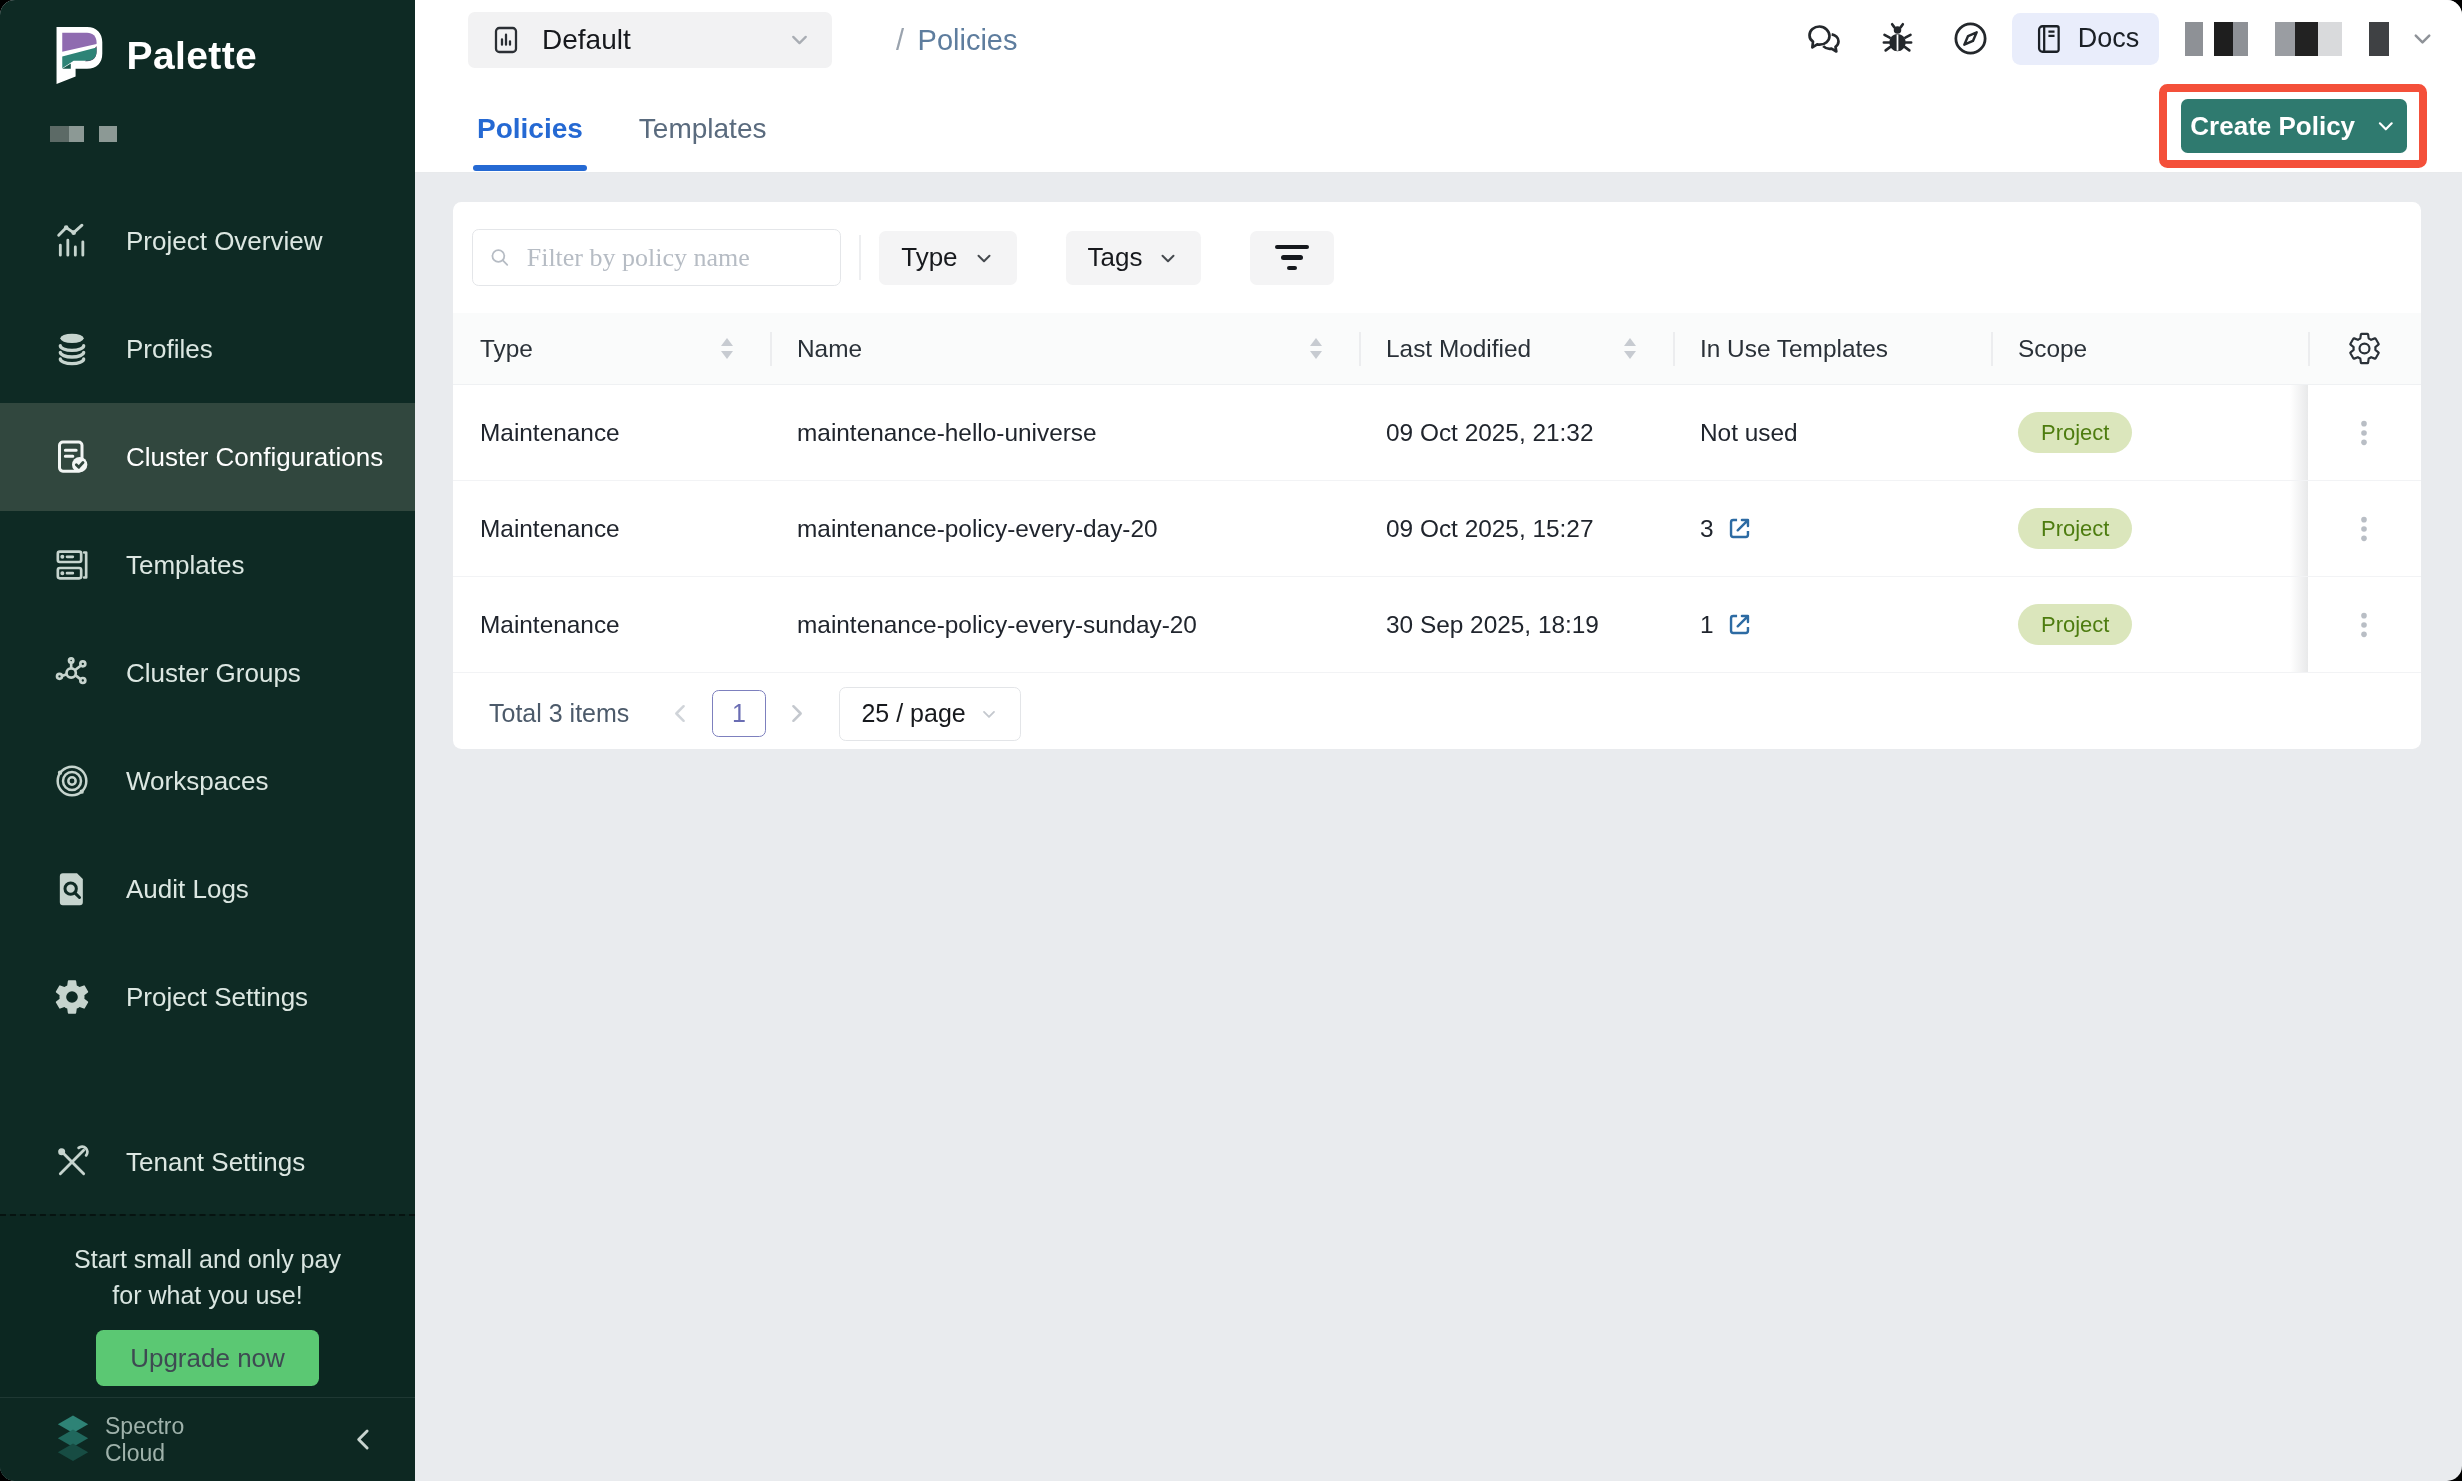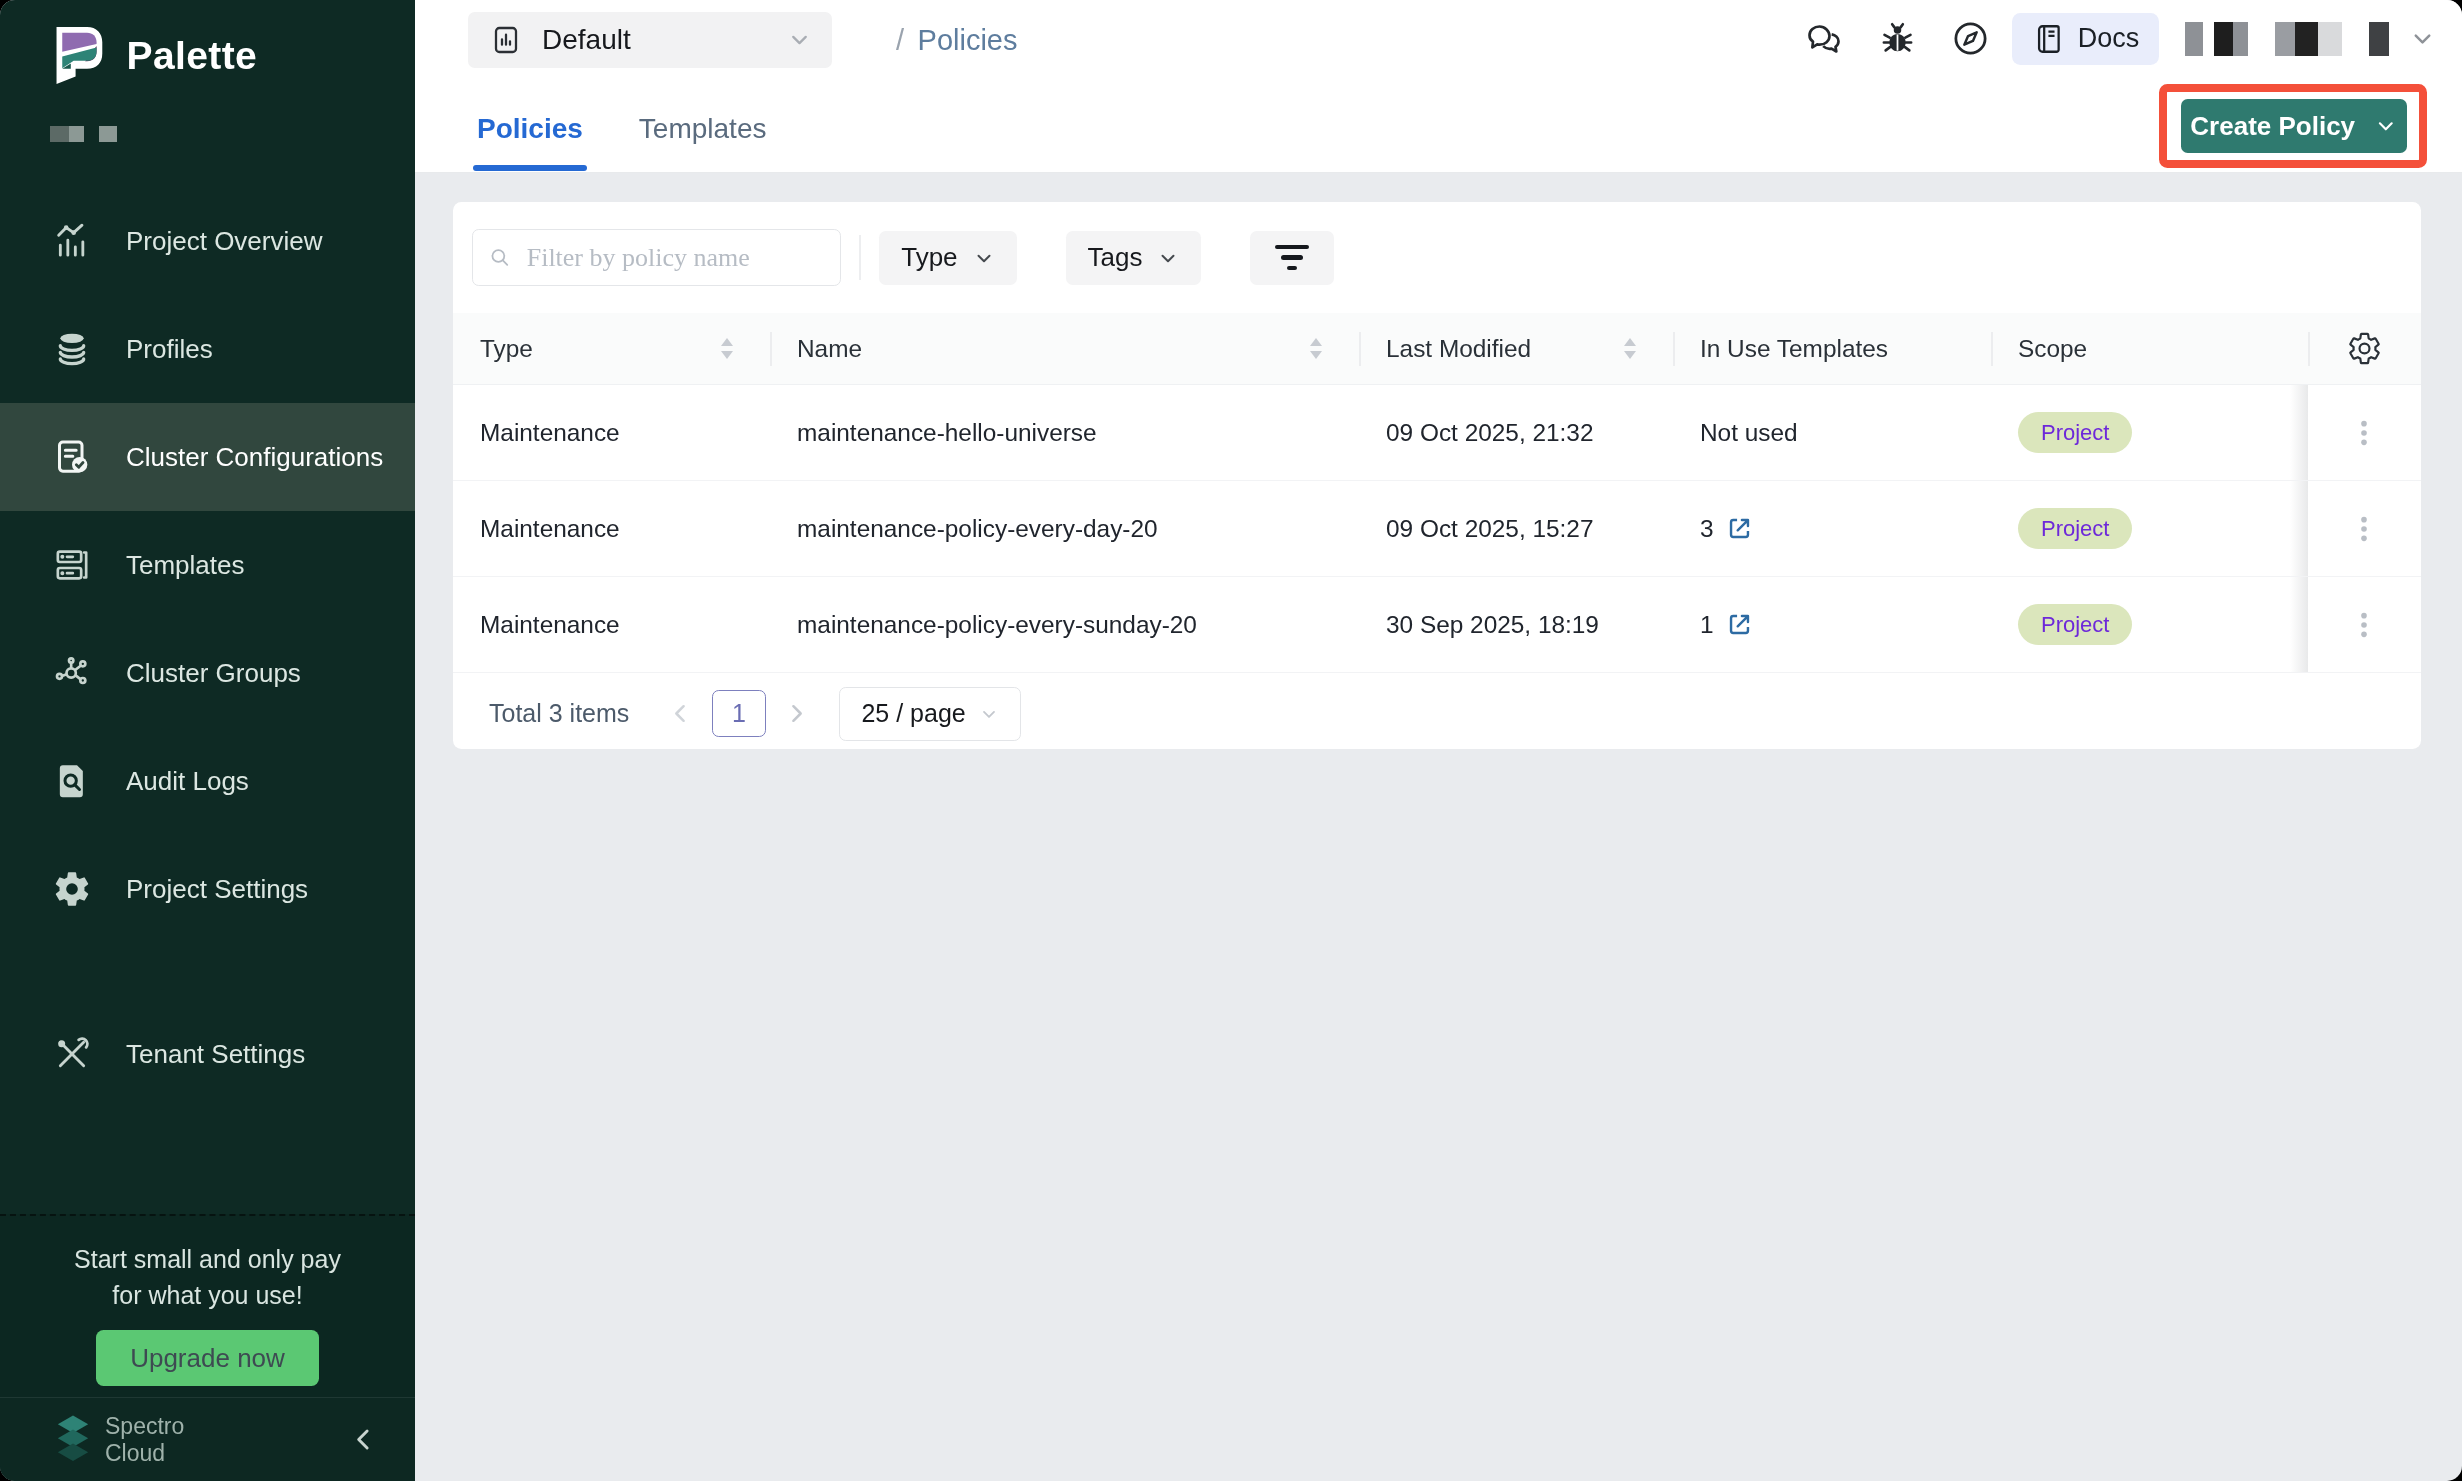--- a/index.html
+++ b/index.html
@@ -100,21 +100,21 @@
   .sort .dn{border-top:8.4px solid #C7CBD1;}
 
   .t-row{height:95px;border-bottom:1.7px solid #F2F3F5;font-size:24.4px;color:#20252D;cursor:pointer;}
   .td{display:flex;align-items:center;padding-left:27px;}
   .td-link{gap:11.8px;color:#20252D;}
   .td-link svg{color:var(--link-blue,#2D6BA3);}
   .td-actions{position:relative;display:flex;align-items:center;justify-content:center;
     padding-left:0;color:#B9BEC5;}
   .td-actions::before,.shadowed::before{content:'';position:absolute;left:-18.5px;top:0;bottom:0;width:18.5px;
     background:linear-gradient(to left,rgba(30,40,50,.10),rgba(30,40,50,0));}
-  .badge{background:var(--badge-bg,#DBE6BC);color:#6d28d9;font-size:22px;padding:7.6px 23px;
+  .badge{background:var(--badge-bg,#DBE6BC);color:#4d7c0f;font-size:22px;padding:7.6px 23px;
     border-radius:841px;}
 
   .pagination{height:81px;display:flex;align-items:center;padding-left:36px;font-size:25px;
     color:#4C5A6A;}
   .pg-chev{margin-left:39px;color:#D0D4D9;cursor:pointer;}
   .pg-chev.right{margin-left:18.5px;color:#C4C8CE;}
   .pg-box{margin-left:18.5px;width:54px;height:47px;box-sizing:border-box;
     border:1.7px solid var(--page-box-purple,#7D80BE);border-radius:6.7px;color:#6A6DB3;
     display:flex;align-items:center;justify-content:center;cursor:pointer;}
   .pg-size{margin-left:30px;width:182px;height:54px;box-sizing:border-box;border:1.7px solid #E3E5E8;
@@ -229,20 +229,32 @@
               <circle cx="18.5" cy="6.5" r="1.5"></circle>
               <circle cx="18.5" cy="16.5" r="1.5"></circle>
               <circle cx="11.5" cy="4.5" r="1.3"></circle>
               <path d="M8.8 12.8l-2.8 1M13.7 10.4l3.5-2.8M14 13.3l3.2 2.5M11.5 5.8v3.4"></path>
             </g>
           </svg>
         <span>Cluster Groups</span>
       </div>
       <div class="nav-item">
         <svg viewBox="0 0 24 24">
+            <g fill="none" stroke="currentColor" stroke-width="1.5">
+              <circle cx="12" cy="12" r="8.6"></circle>
+              <circle cx="12" cy="12" r="5.4"></circle>
+              <circle cx="12" cy="12" r="2.2"></circle>
+            </g>
+            <circle cx="4.8" cy="7" r="1.3" fill="currentColor"></circle>
+            <circle cx="17.8" cy="18.4" r="1.3" fill="currentColor"></circle>
+          </svg>
+        <span>Workspaces</span>
+      </div>
+      <div class="nav-item">
+        <svg viewBox="0 0 24 24">
             <path d="M6.5 2.5h8.5l3.5 3.5v14a1.8 1.8 0 0 1-1.8 1.8H6.5a1.8 1.8 0 0 1-1.8-1.8V4.3a1.8 1.8 0 0 1 1.8-1.8z" fill="currentColor"></path>
             <circle cx="11.2" cy="11.8" r="3.4" fill="none" stroke="#0E2A24" stroke-width="1.8"></circle>
             <path d="M13.7 14.3l2.8 2.8" stroke="#0E2A24" stroke-width="1.8" stroke-linecap="round"></path>
           </svg>
         <span>Audit Logs</span>
       </div>
       <div class="nav-item">
         <svg viewBox="0 0 24 24">
             <path d="M19.43 12.98c.04-.32.07-.64.07-.98s-.03-.66-.07-.98l2.11-1.65a.5.5 0 0 0 .12-.64l-2-3.46a.5.5 0 0 0-.61-.22l-2.49 1a7.03 7.03 0 0 0-1.69-.98l-.38-2.65A.49.49 0 0 0 14 2h-4a.49.49 0 0 0-.49.42l-.38 2.65c-.61.25-1.17.59-1.69.98l-2.49-1a.5.5 0 0 0-.61.22l-2 3.46a.5.5 0 0 0 .12.64l2.11 1.65c-.04.32-.07.65-.07.98s.03.66.07.98l-2.11 1.65a.5.5 0 0 0-.12.64l2 3.46c.12.22.39.3.61.22l2.49-1c.52.39 1.08.73 1.69.98l.38 2.65c.04.24.24.42.49.42h4c.25 0 .45-.18.49-.42l.38-2.65c.61-.25 1.17-.59 1.69-.98l2.49 1c.22.08.49 0 .61-.22l2-3.46a.5.5 0 0 0-.12-.64l-2.11-1.65zM12 15.5a3.5 3.5 0 1 1 0-7 3.5 3.5 0 0 1 0 7z" fill="currentColor"></path>
           </svg>

